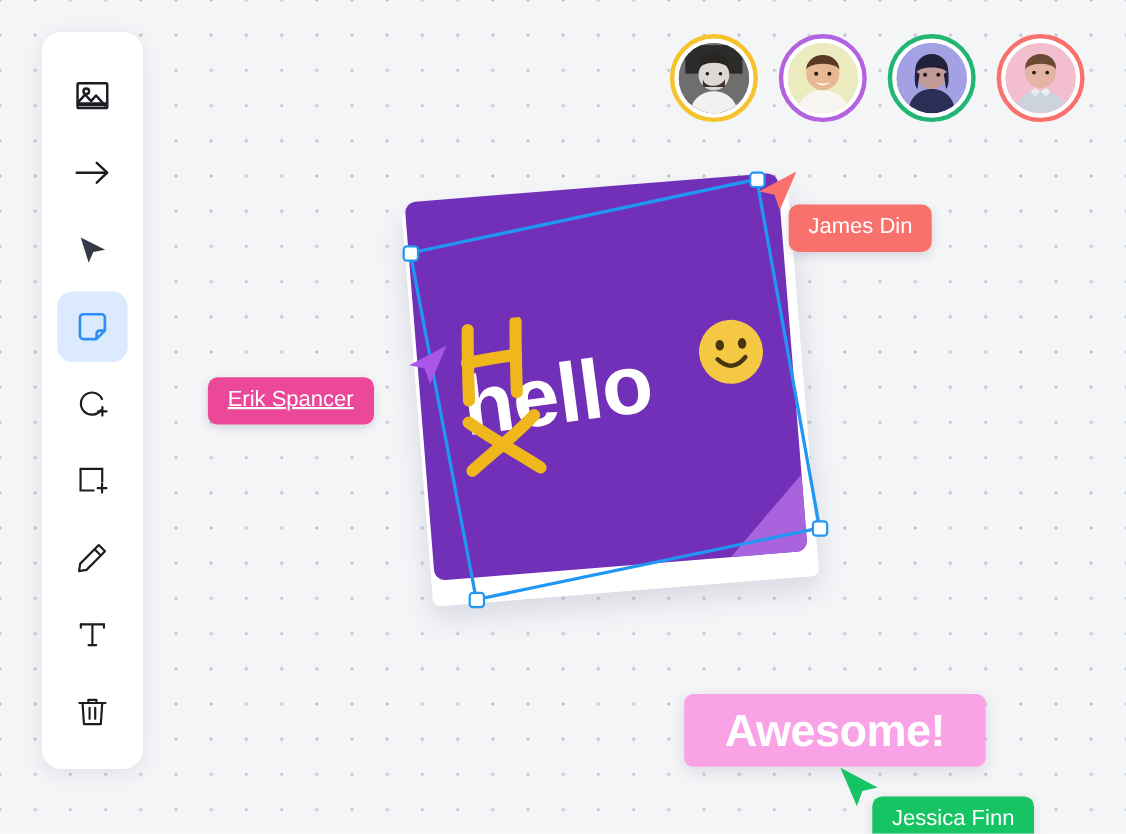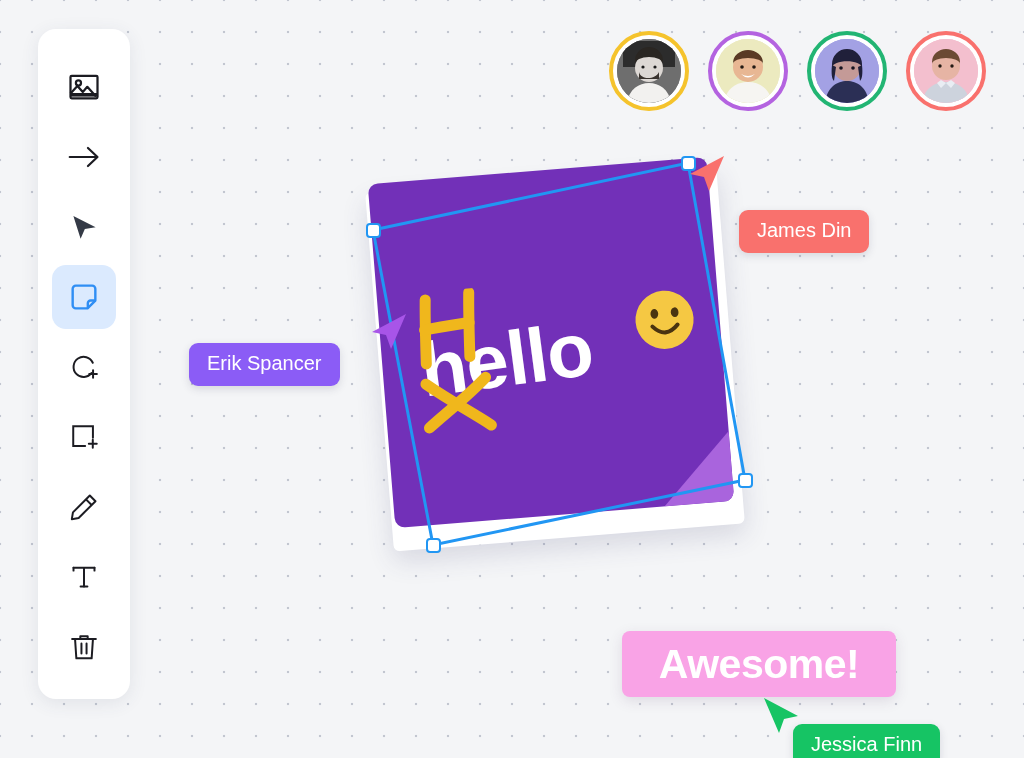--- a/index.html
+++ b/index.html
@@ -403,28 +403,28 @@
     <div class="sel-handle" style="left:316px; top:1px;"></div>
     <div class="sel-handle" style="left:373px; top:318px;"></div>
     <div class="sel-handle" style="left:61px;  top:383px;"></div>
   </div>
 
   <span class="ptr" style="left:684px; top:152px;">
     <svg width="44" height="44" viewBox="0 0 44 44">
       <path d="M40 4 L6 22 L20 25 L25 39 Z" fill="#f9716d"></path>
     </svg>
   </span>
-  <div class="pill" style="left:739px; top:186px; background:#f9716d;margin-top:24px;">James Din</div>
+  <div class="pill" style="left:717px; top:186px; background:#f9716d;">James Din</div>
 
   <span class="ptr" style="left:368px; top:312px;">
     <svg width="42" height="42" viewBox="0 0 42 42">
       <path d="M38 2 L4 20 L18 23 L23 37 Z" fill="#a855e8"></path>
     </svg>
   </span>
-  <div class="pill" style="left:189px; top:343px; background:#8b5cf6;">Erik Spancer</div>
+  <div class="pill" style="left:189px; top:343px; background:#ec4899;text-decoration:underline;">Erik Spancer</div>
 
   <div class="awesome">
     <span>Awesome!</span>
   </div>
 
   <span class="ptr" style="left:760px; top:694px;">
     <svg width="44" height="44" viewBox="0 0 44 44">
       <path d="M4 4 L38 22 L24 25 L19 39 Z" fill="#16c464"></path>
     </svg>
   </span>

